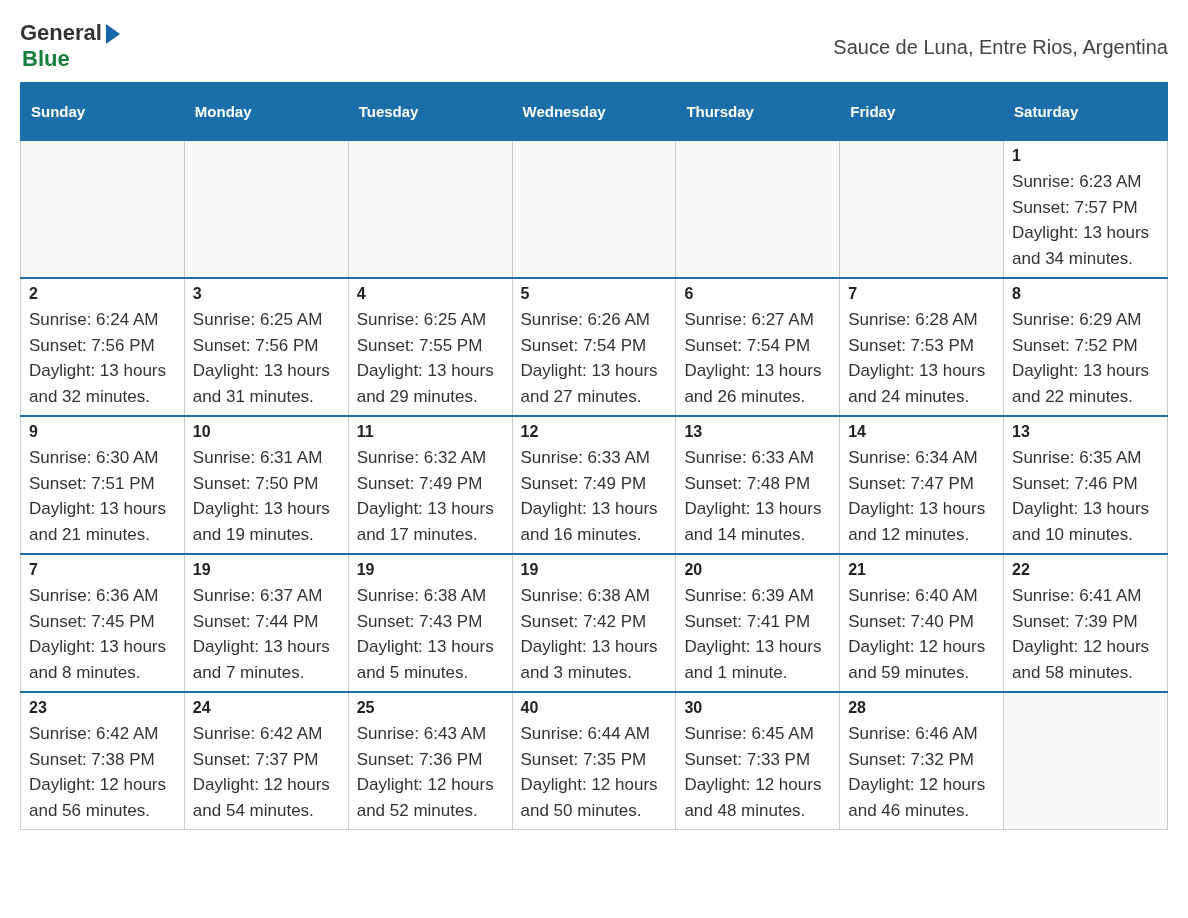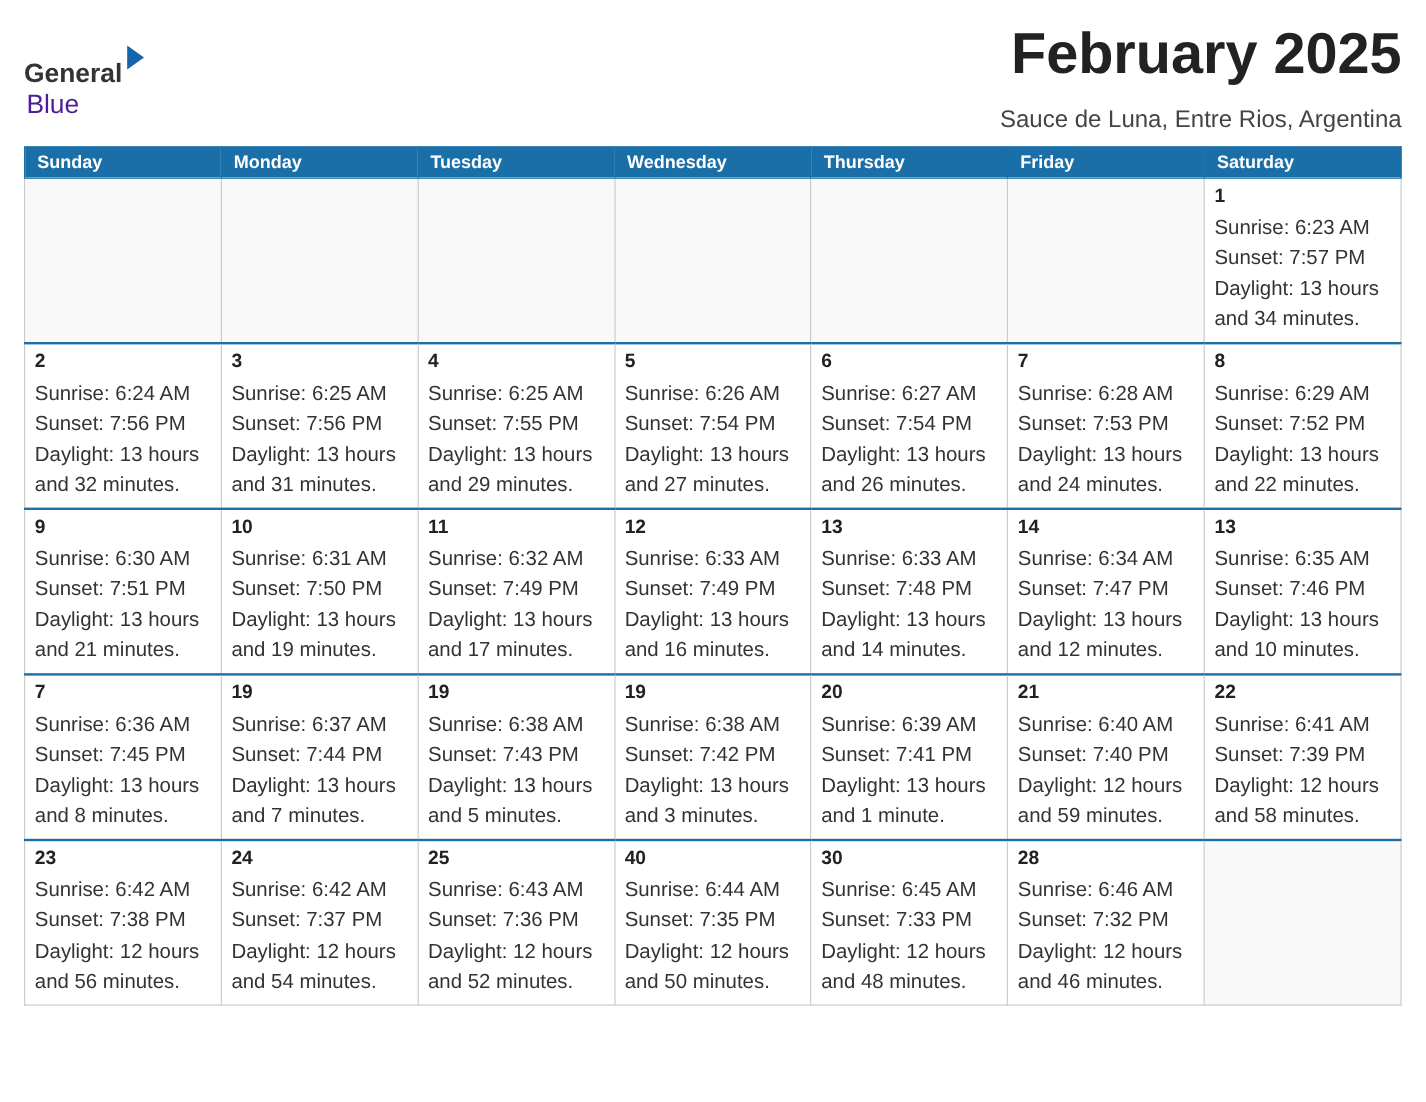--- a/index.html
+++ b/index.html
@@ -22,35 +22,34 @@
       align-items: flex-start;
     }
     .logo-top {
       display: flex;
       align-items: center;
     }
     .logo-general {
       font-size: 22px;
       font-weight: bold;
       color: #333;
-      margin-top: 28px;
     }
     .logo-arrow {
       width: 0;
       height: 0;
       border-left: 14px solid #1565a8;
       border-top: 10px solid transparent;
       border-bottom: 10px solid transparent;
       margin-left: 4px;
       margin-top: 2px;
     }
     .logo-blue {
       font-size: 22px;
-      font-weight: normal;
-      color: #4c1d95;
+      font-weight: bold;
+      color: #15803d;
       margin-left: 2px;
     }
     .title-block {
       text-align: right;
     }
     .month-year {
       font-size: 48px;
       font-weight: bold;
       color: #222;
       line-height: 1.1;
@@ -63,21 +62,21 @@
     .calendar {
       width: 100%;
       border-collapse: collapse;
       margin-top: 10px;
     }
     .calendar th {
       background-color: #1a6fa8;
       color: #fff;
       font-size: 15px;
       font-weight: bold;
-      padding: 4px 10px;
+      padding: 20px 10px;
       text-align: left;
       border: 1px solid #1a6fa8;
     }
     .calendar td {
       vertical-align: top;
       padding: 6px 8px;
       border: 1px solid #ccc;
       width: 14.28%;
       height: 110px;
       font-size: 12px;
@@ -108,21 +107,20 @@
 
 <div class="header">
   <div class="logo">
     <div class="logo-top">
       <span class="logo-general">General</span>
       <div class="logo-arrow"></div>
     </div>
     <span class="logo-blue">Blue</span>
   </div>
   <div class="title-block">
-    <div class="month-year">February 2025</div>
     <div class="location">Sauce de Luna, Entre Rios, Argentina</div>
   </div>
 </div>
 
 <table class="calendar">
   <thead>
     <tr>
       <th>Sunday</th>
       <th>Monday</th>
       <th>Tuesday</th>

